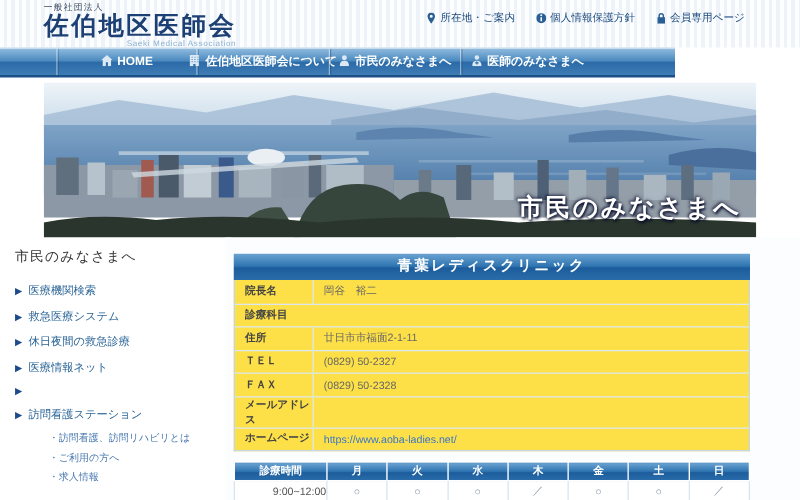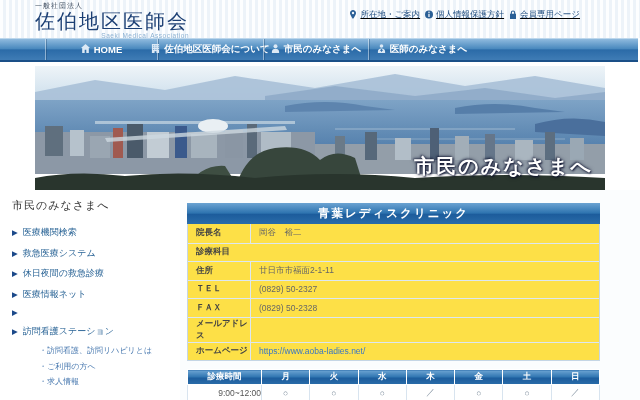--- a/index.html
+++ b/index.html
@@ -9,28 +9,28 @@
     font-family:"Liberation Sans","DejaVu Sans",sans-serif;
     background:#ffffff;
   }
   
   .topbar {
     position:absolute; top:0; left:0; width:640px; height:38px;
     background:repeating-linear-gradient(90deg,#fdfeff 0 3px,#edf3f9 3px 6px);
   }
   .logo { position:absolute; left:35px; top:1px; cursor:pointer; }
   .logo-corp { font-size:7px; color:#3c4a5c; letter-spacing:1px; }
-  .logo-title { font-size:20px; font-weight:normal; color:#1c3f74; line-height:1.05; letter-spacing:2px; }
+  .logo-title { font-size:20px; font-weight:bold; color:#1c3f74; line-height:1.05; letter-spacing:2px; }
   .logo-sub { font-size:6.5px; color:#8cb1d2; text-align:right; letter-spacing:.5px; }
-  .utility { position:absolute; right:60px; top:9px; display:flex; gap:5px;text-decoration:underline; }
+  .utility { position:absolute; right:44px; top:9px; display:flex; gap:17px; }
   .u-item { display:flex; align-items:center; gap:3px; font-size:8.5px; color:#1c4a7e; cursor:pointer; white-space:nowrap; }
   .u-item svg { width:8px; height:9px; fill:#2a5f96; }
   
   .nav {
-    position:absolute; top:38px; left:0; width:638px; height:24px;
+    position:absolute; top:38px; left:0; width:540px; height:24px;
     background:linear-gradient(180deg,#8fbade 0%,#4a89be 46%,#2b6ba8 52%,#3f7cb5 100%);
     border-top:1px solid #bdd7ec; border-bottom:2px solid #1a4f87;
     display:flex; align-items:stretch;
   }
   .nav-spacer { width:45px; }
   .nav-item {
     display:flex; align-items:center; justify-content:center; gap:4px;
     color:#fff; font-size:9.5px; font-weight:bold; white-space:nowrap;
     border-left:1px solid rgba(255,255,255,.45); box-shadow:inset 1px 0 0 rgba(20,60,100,.35);
     cursor:pointer; padding:0 4px;

